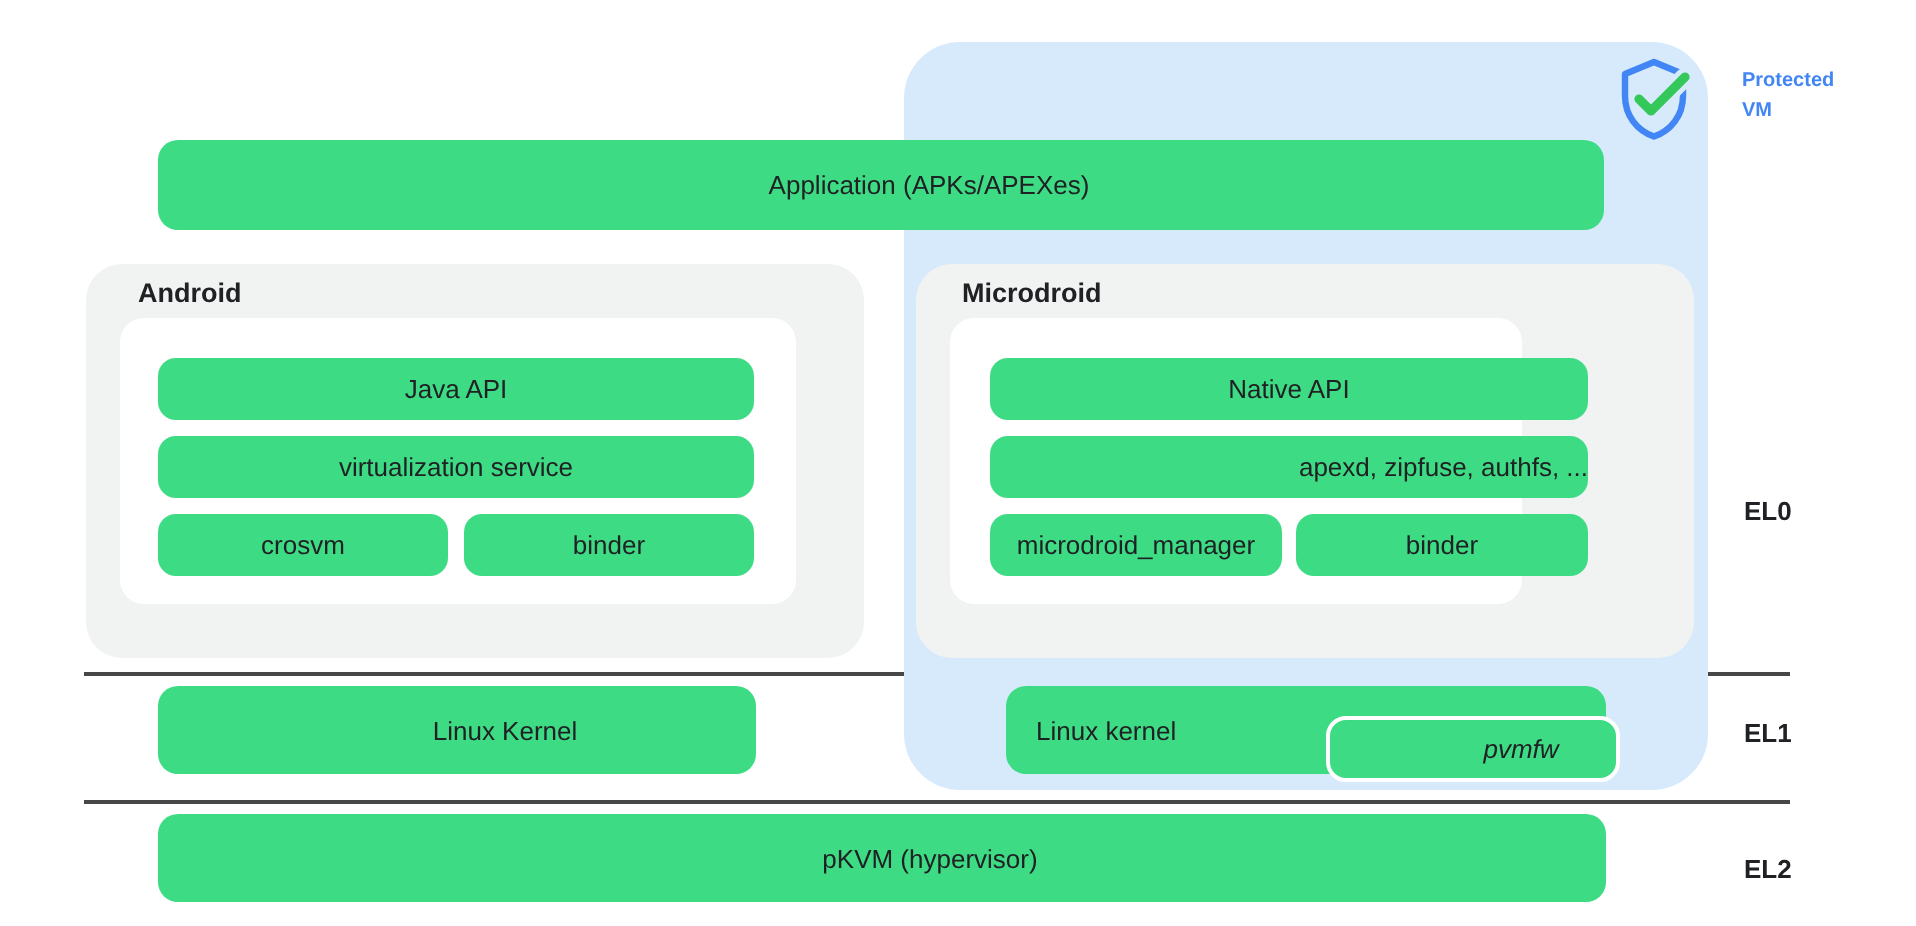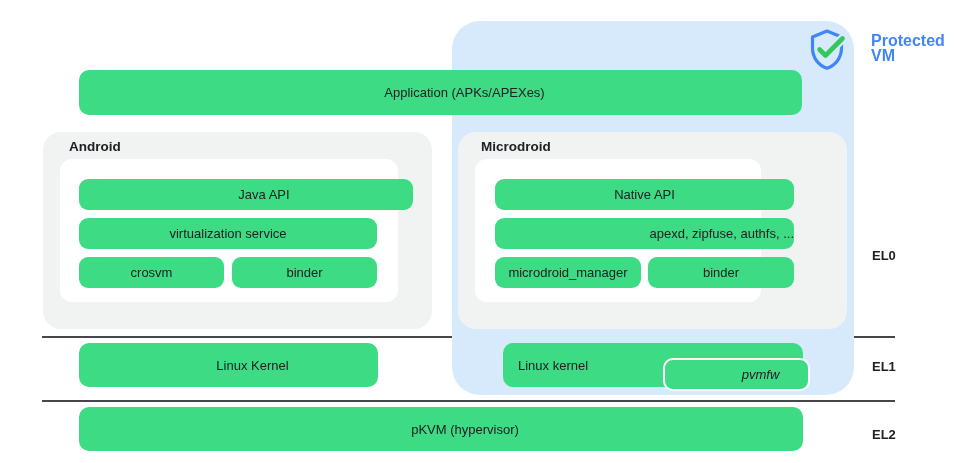--- a/index.html
+++ b/index.html
@@ -50,42 +50,42 @@
     left:503px;top:343px;width:300px;height:44px;
     justify-content:flex-start;padding-left:15px;
   }
   .pvmfw{
     left:663px;top:358px;width:147px;height:33px;
     border:2px solid #ffffff;border-radius:10px;z-index:7;font-style:italic;
   }
   .pkvm-bar{left:79px;top:407px;width:724px;height:44px;}
   .shield{left:808px;top:28px;width:38px;height:44px;z-index:6;}
   .pvm-label{
-    left:871px;top:33px;font-size:16px;font-weight:700;
+    left:871px;top:33px;font-size:10px;font-weight:700;
     color:#4285f4;line-height:15px;z-index:6;
   }
 </style>
 </head>
 <body>
 
 <div class="canvas">
 
   <div class="abs blue-box"></div>
 
   <div class="abs hline" style="left:42px;top:336px;width:853px;"></div>
   <div class="abs hline" style="left:42px;top:400px;width:853px;"></div>
 
   <div class="abs gbar app-bar">
     <span>Application (APKs/APEXes)</span>
   </div>
 
   <div class="abs gray-box" style="left:43px;top:132px;width:389px;height:197px;">
     <div class="group-title" style="left:26px;top:7px;">Android</div>
     <div class="inner-white" style="left:17px;top:27px;width:338px;height:143px;">
-      <div class="inner-bar" style="left:19px;top:20px;width:298px;height:31px;padding-left:36px;">
+      <div class="inner-bar" style="left:19px;top:20px;width:298px;height:31px;">
         <span>Java API</span>
       </div>
       <div class="inner-bar" style="left:19px;top:59px;width:298px;height:31px;">
         <span>virtualization service</span>
       </div>
       <div class="inner-bar" style="left:19px;top:98px;width:145px;height:31px;">
         <span>crosvm</span>
       </div>
       <div class="inner-bar" style="left:172px;top:98px;width:145px;height:31px;">
         <span>binder</span>

